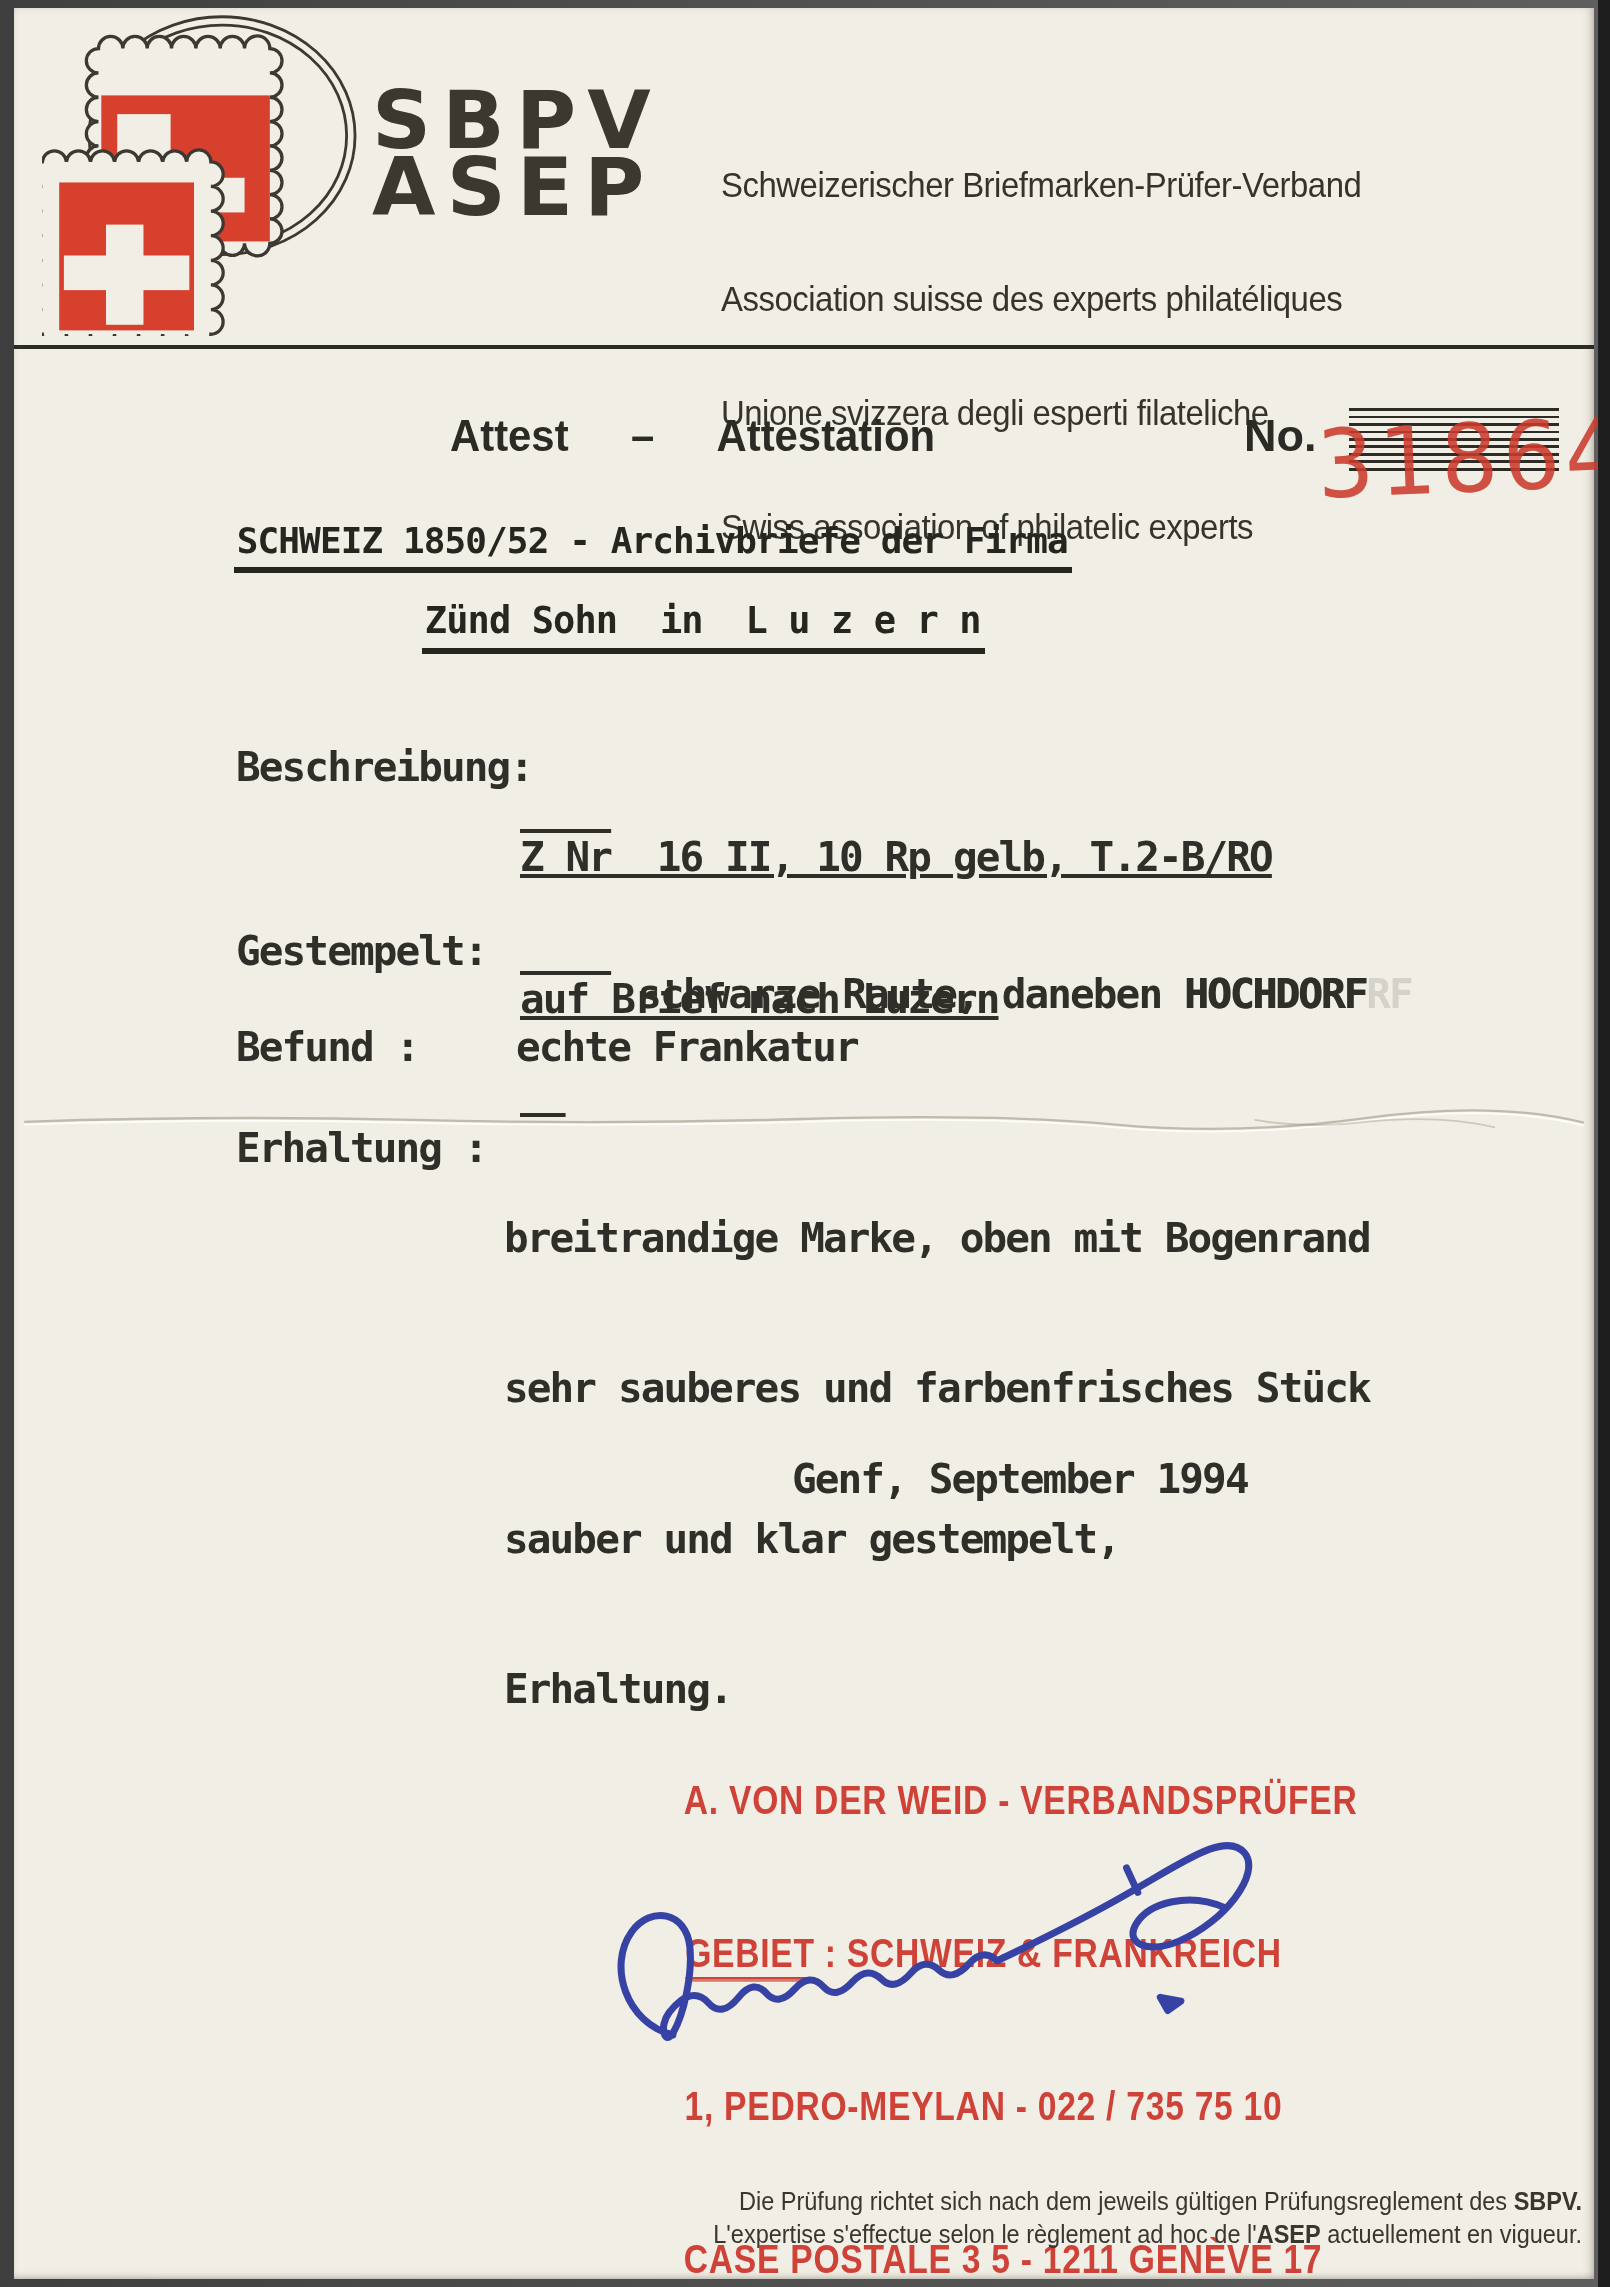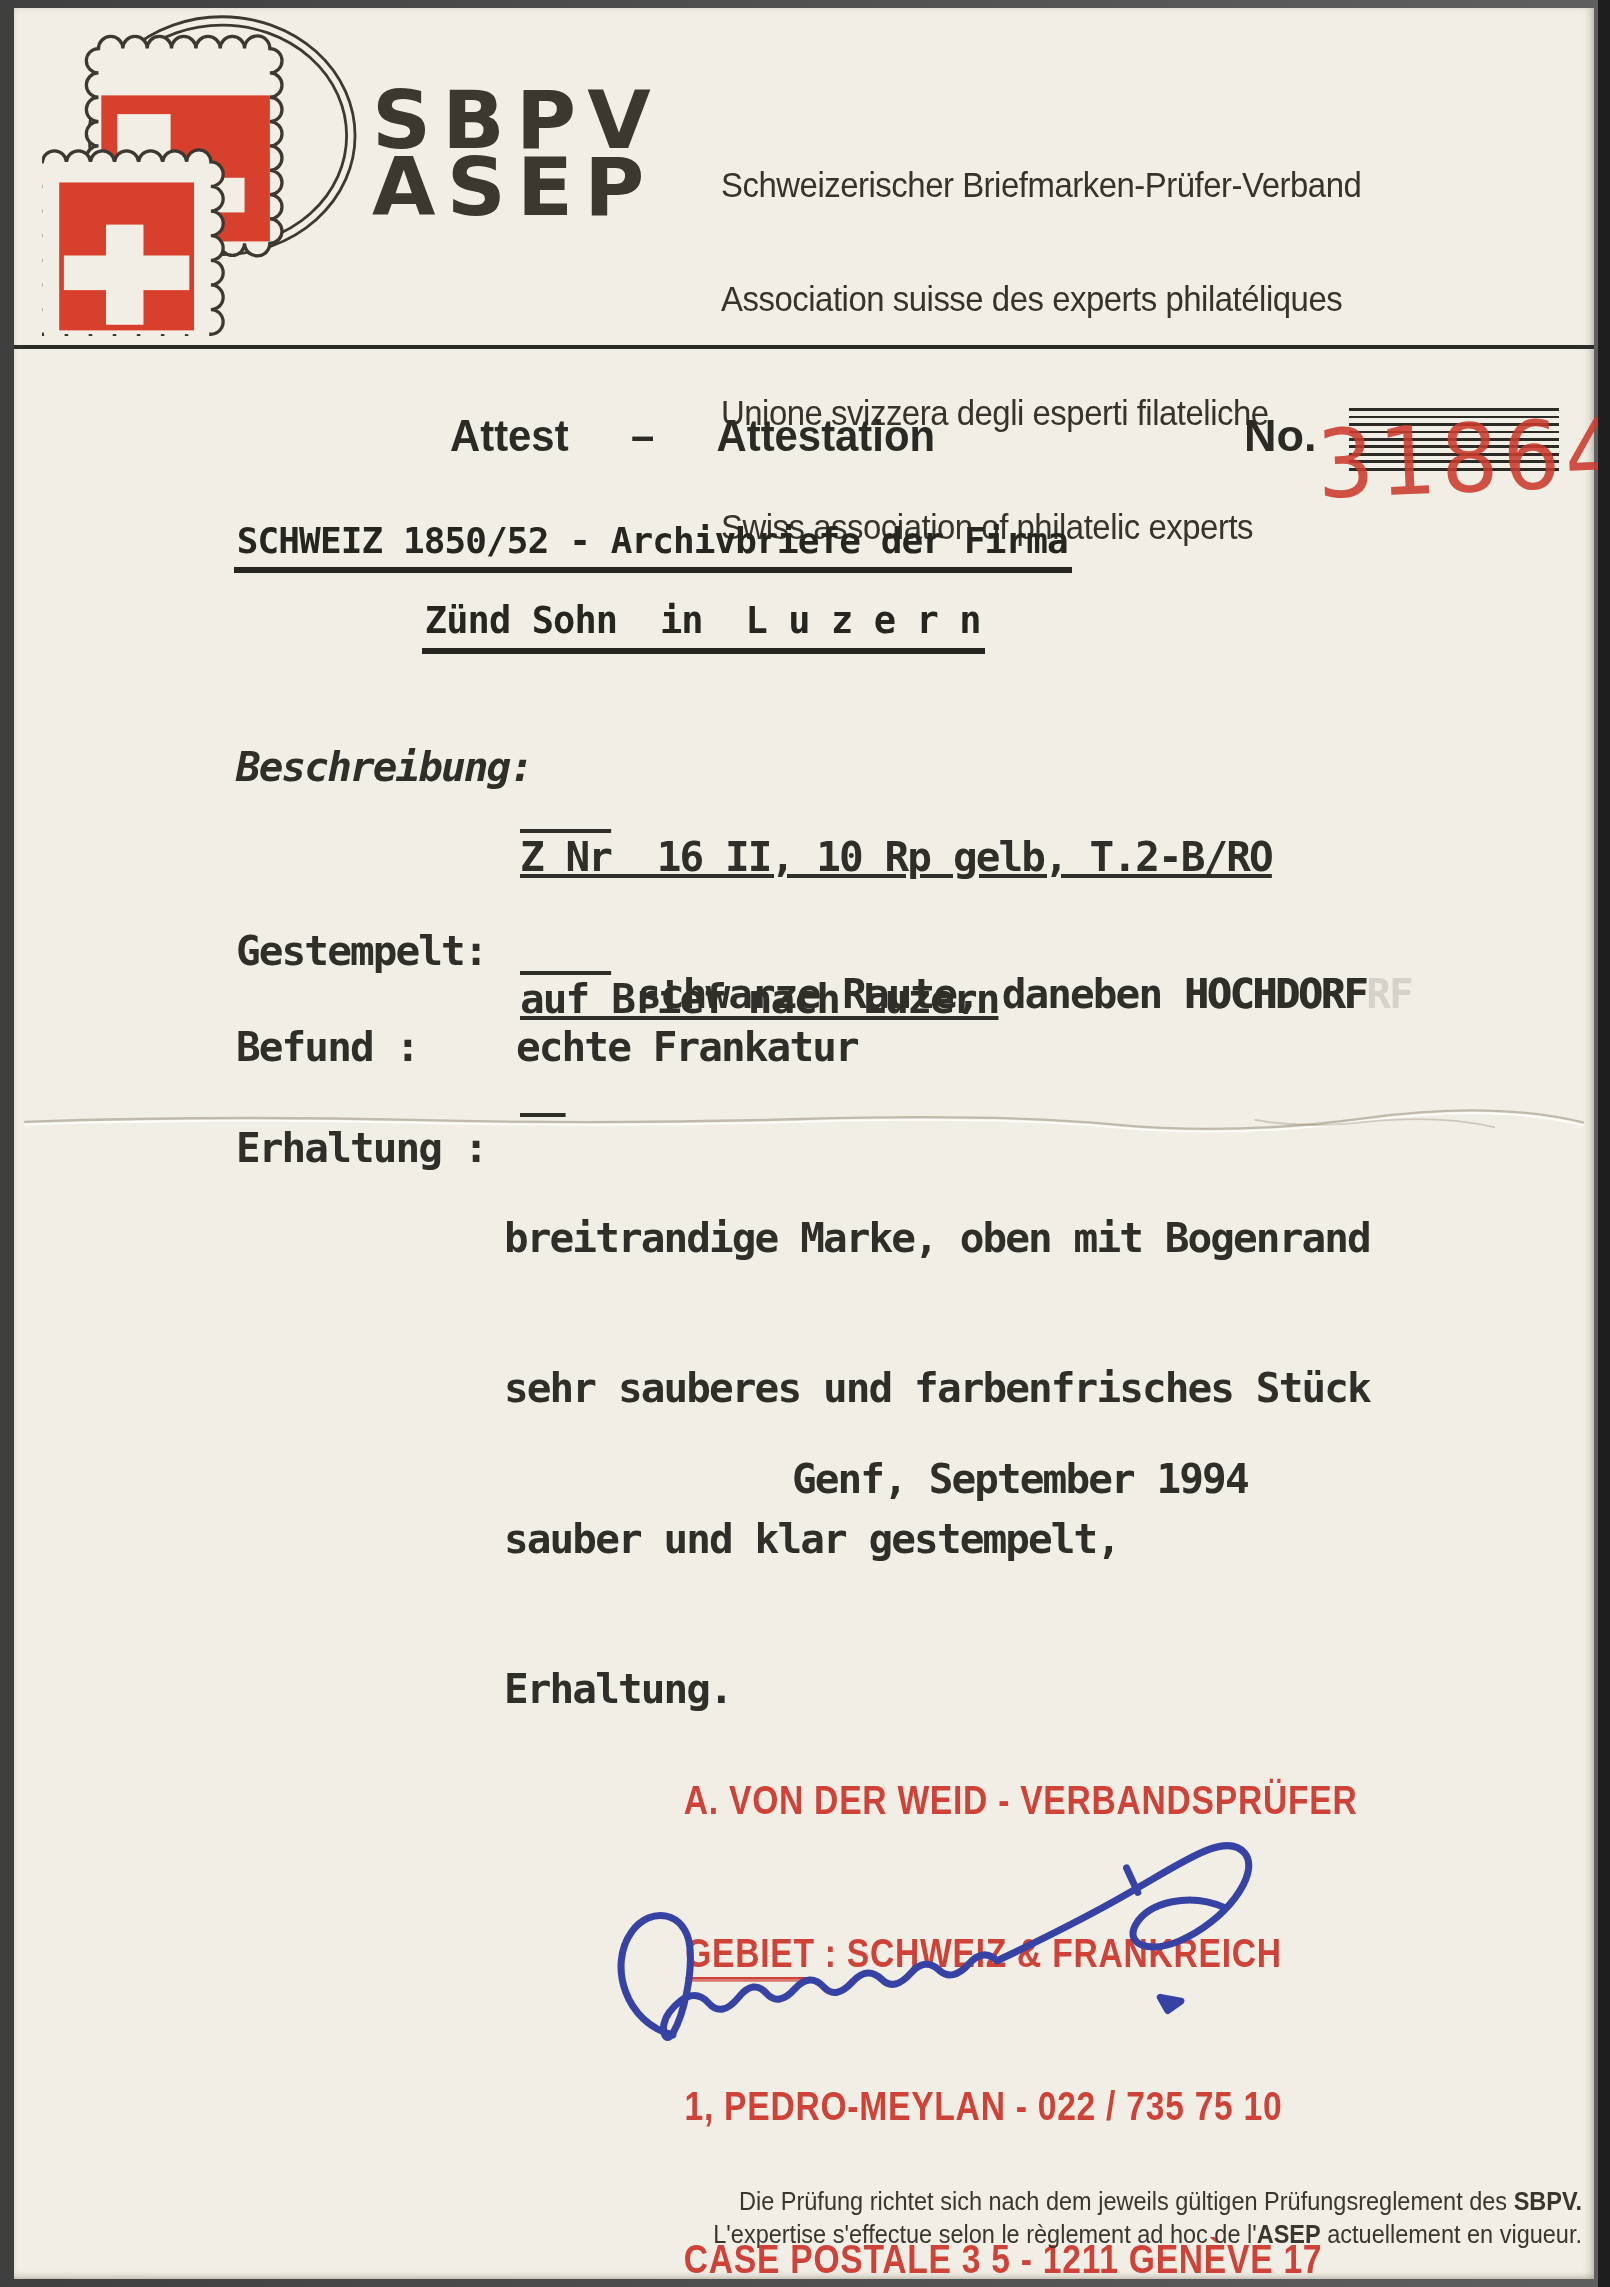--- a/index.html
+++ b/index.html
@@ -99,21 +99,21 @@
   <div class="abs hatch" style="left:1349px;top:408px;width:210px;height:63px;"></div>
   <div class="abs rednum" style="left:1315px;top:418px;">31864</div>
 
   <div class="abs" style="left:234px;top:521px;">
     <span class="tw-title">SCHWEIZ 1850/52 - Archivbriefe der Firma</span>
   </div>
   <div class="abs" style="left:422px;top:601px;">
     <span class="tw-title" style="font-size:37px;">Zünd Sohn  in  L u z e r n</span>
   </div>
 
-  <div class="abs tw" style="left:236px;top:745px;font-style:italic;">Beschreibung:</div>
+  <div class="abs tw" style="left:236px;top:745px;">Beschreibung:</div>
   <div class="abs tw besch-lines" style="left:520px;top:745px;text-decoration:underline;">
     <div>Z Nr  16 II, 10 Rp gelb, T.2-B/RO</div>
     <div>auf Brief nach Luzern</div>
   </div>
 
   <div class="abs tw" style="left:236px;top:929px;">Gestempelt:</div>
   <div class="abs tw" style="left:546px;top:927px;">
     <span>schwarze Raute, daneben </span><span style="text-shadow:0.9px 0 0 #2f2e29;">HOCHDORF</span><span class="ghost">RF</span>
   </div>
 

